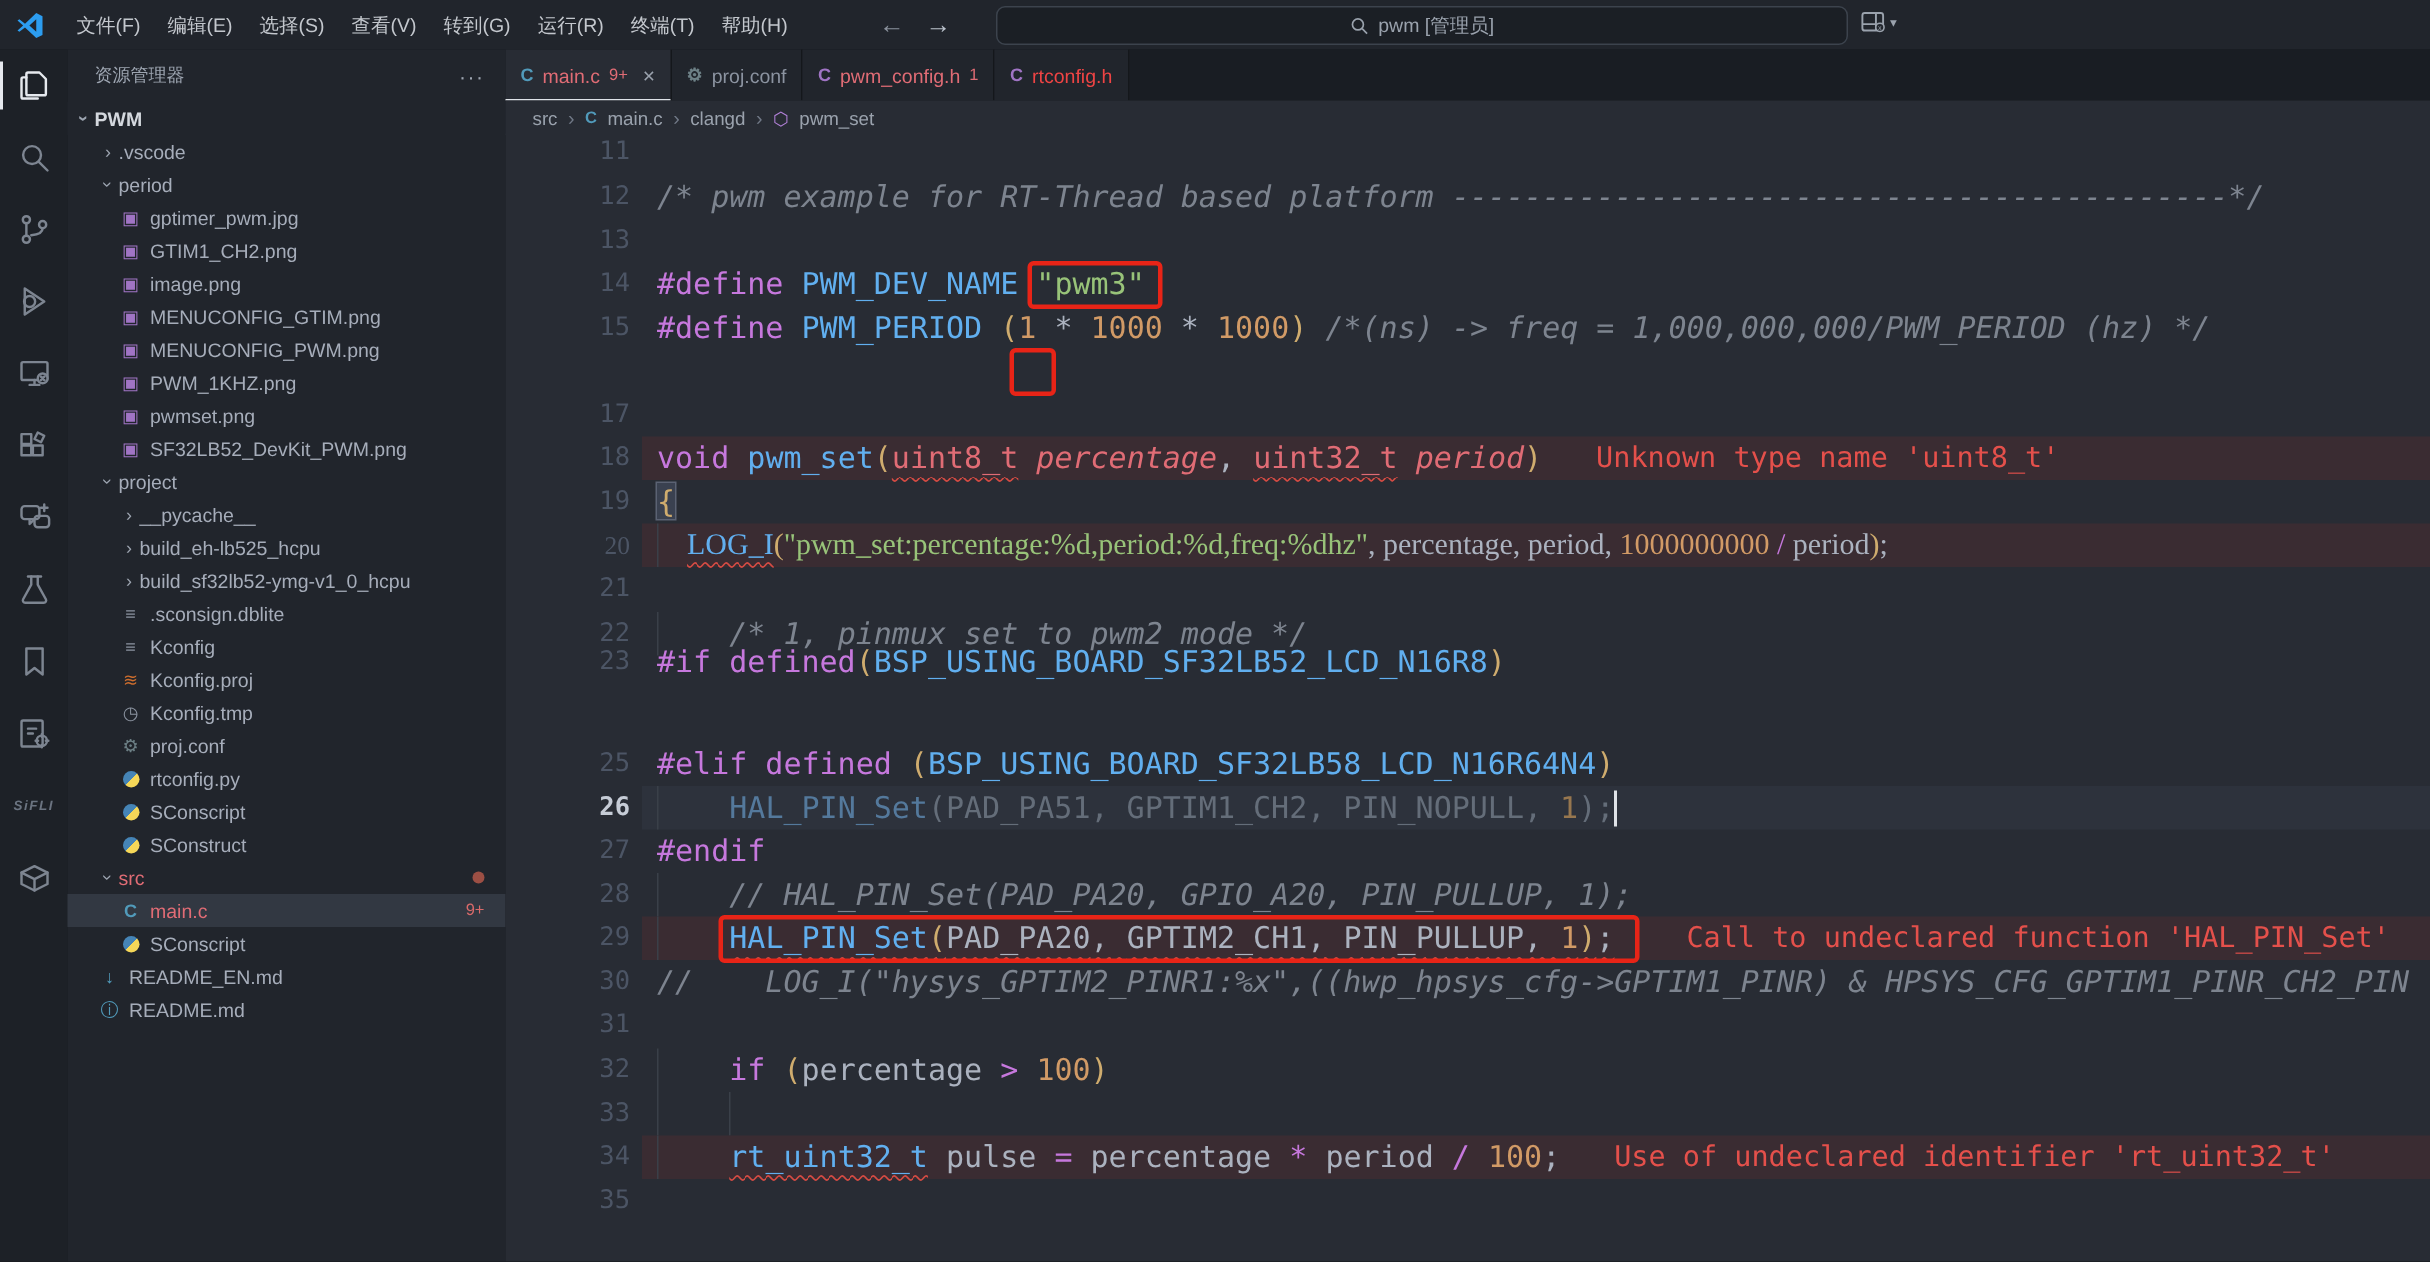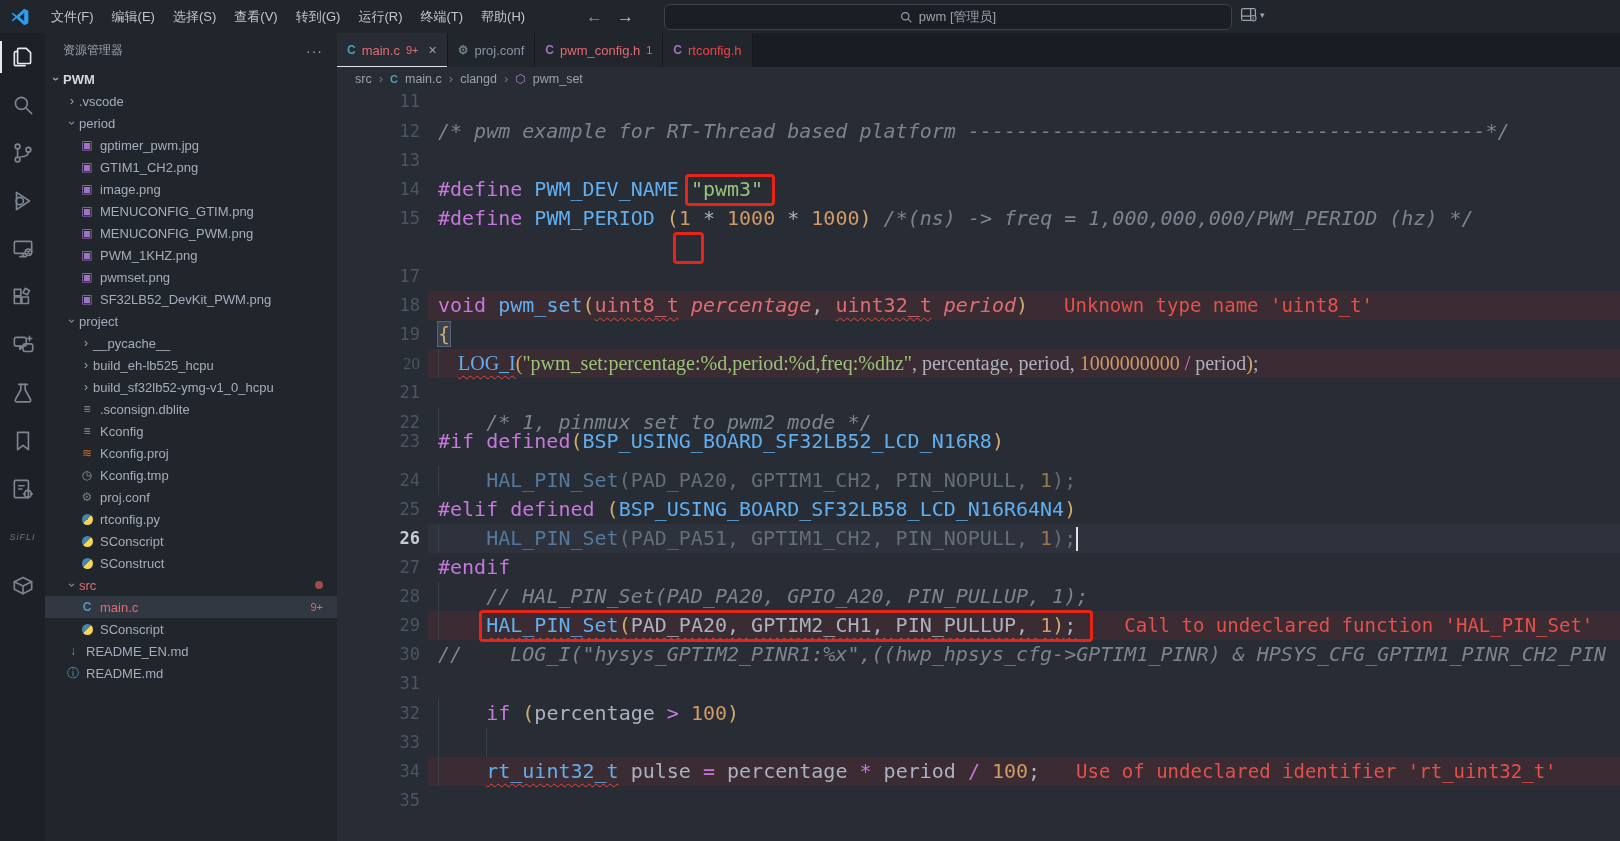--- a/index.html
+++ b/index.html
@@ -14,21 +14,21 @@
   #searchbox{position:absolute;left:664px;top:4px;width:566px;height:24px;background:#1b1f25;
              border:1px solid #3c434d;border-radius:6px;display:flex;align-items:center;justify-content:center;
              color:#9aa2ad;font-size:13px;gap:6px;}
   #layout-ctl{position:absolute;left:1240px;top:6px;color:#9aa2ad;display:flex;align-items:center;gap:3px;}
   
   #activitybar{left:0;top:33px;width:45px;height:808px;background:#1d2127;}
   .act-item{position:relative;width:45px;height:48px;display:flex;align-items:center;justify-content:center;}
   .act-item.active::before{content:"";position:absolute;left:0;top:8px;width:2px;height:32px;background:#e6e9ee;}
   .act-item svg{stroke:#7d8591;fill:none;stroke-width:1.5;}
   .act-item.active svg{stroke:#e6e9ee;}
-  .sifli-txt{color:#6b7481;font-size:9px;font-style:italic;letter-spacing:1px;font-weight:normal;}
+  .sifli-txt{color:#6b7481;font-size:9px;font-style:italic;letter-spacing:1px;font-weight:bold;}
   
   #sidebar{left:45px;top:33px;width:292px;height:808px;background:#21252c;}
   #sb-header{height:35px;display:flex;align-items:center;justify-content:space-between;padding:0 14px 0 18px;color:#9da5b1;font-size:12px;}
   #sb-more{color:#9da5b1;font-size:14px;letter-spacing:1px;}
   #root-row{height:22px;display:flex;align-items:center;color:#d4d8de;font-weight:bold;font-size:13px;background:#21252c;}
   .tree-row{height:22px;display:flex;align-items:center;font-size:13px;color:#a6adba;position:relative;white-space:nowrap;}
   .tree-row.selected{background:#323842;}
   .twisty{color:#9da5b1;font-size:12px;width:14px;display:inline-block;text-align:center;flex:none;}
   .twisty.exp{transform:rotate(90deg);}
   .fic{width:16px;flex:none;text-align:center;margin-right:5px;font-size:12px;}
@@ -405,26 +405,20 @@
       <div class="linebg"></div>
       <span class="gut">22</span>
       <div class="guide" style="left: 101px;"></div>
       <span class="ctext"><span class="pun">    </span><span class="cmt">/* 1, pinmux set to pwm2 mode */</span></span>
     </div>
     <div class="cline" style="top: 338px;">
       <div class="linebg"></div>
       <span class="gut">23</span>
       <span class="ctext"><span class="kw">#if defined</span><span class="gold">(</span><span class="macro">BSP_USING_BOARD_SF32LB52_LCD_N16R8</span><span class="gold">)</span></span>
     </div>
-    <div class="cline" style="top: 376.7px;">
-      <div class="linebg"></div>
-      <span class="gut">24</span>
-      <div class="guide" style="left: 101px;"></div>
-      <span class="ctext"><span class="pun">    </span><span class="dimfn">HAL_PIN_Set</span><span class="dim">(PAD_PA20, GPTIM1_CH2, PIN_NOPULL, </span><span class="dimnum">1</span><span class="dim">);</span></span>
-    </div>
     <div class="cline" style="top: 405.8px;">
       <div class="linebg"></div>
       <span class="gut">25</span>
       <span class="ctext"><span class="kw">#elif defined </span><span class="gold">(</span><span class="macro">BSP_USING_BOARD_SF32LB58_LCD_N16R64N4</span><span class="gold">)</span></span>
     </div>
     <div class="cline curline" style="top: 434.9px;">
       <div class="linebg"></div>
       <span class="gut">26</span>
       <div class="guide" style="left: 101px;"></div>
       <span class="ctext"><span class="pun">    </span><span class="dimfn">HAL_PIN_Set</span><span class="dim">(PAD_PA51, GPTIM1_CH2, PIN_NOPULL, </span><span class="dimnum">1</span><span class="dim">);</span></span>

